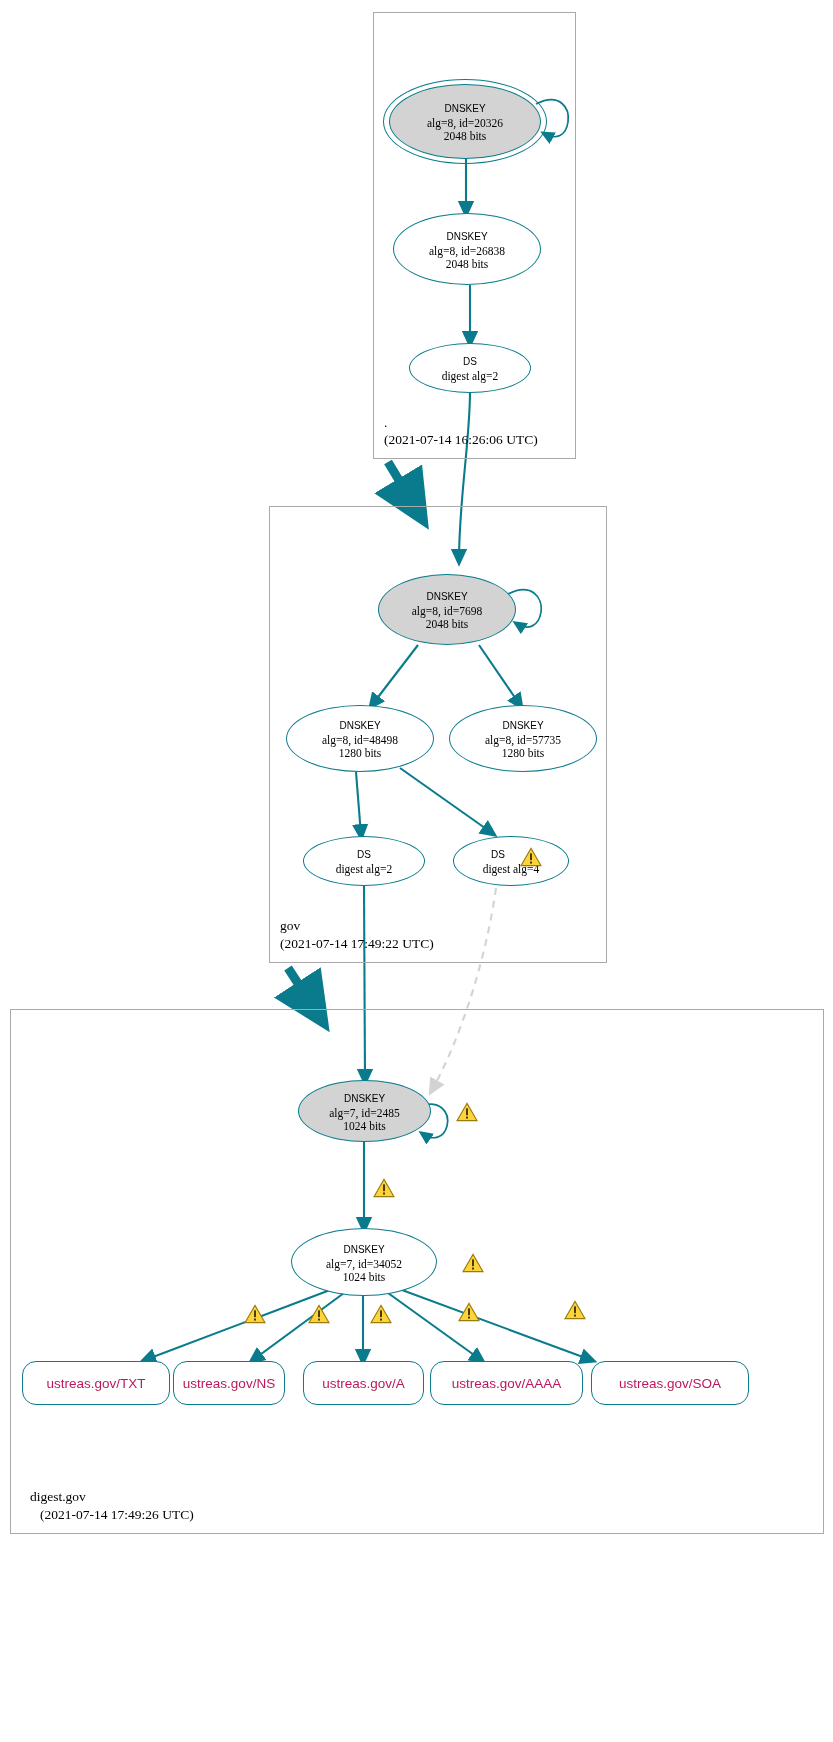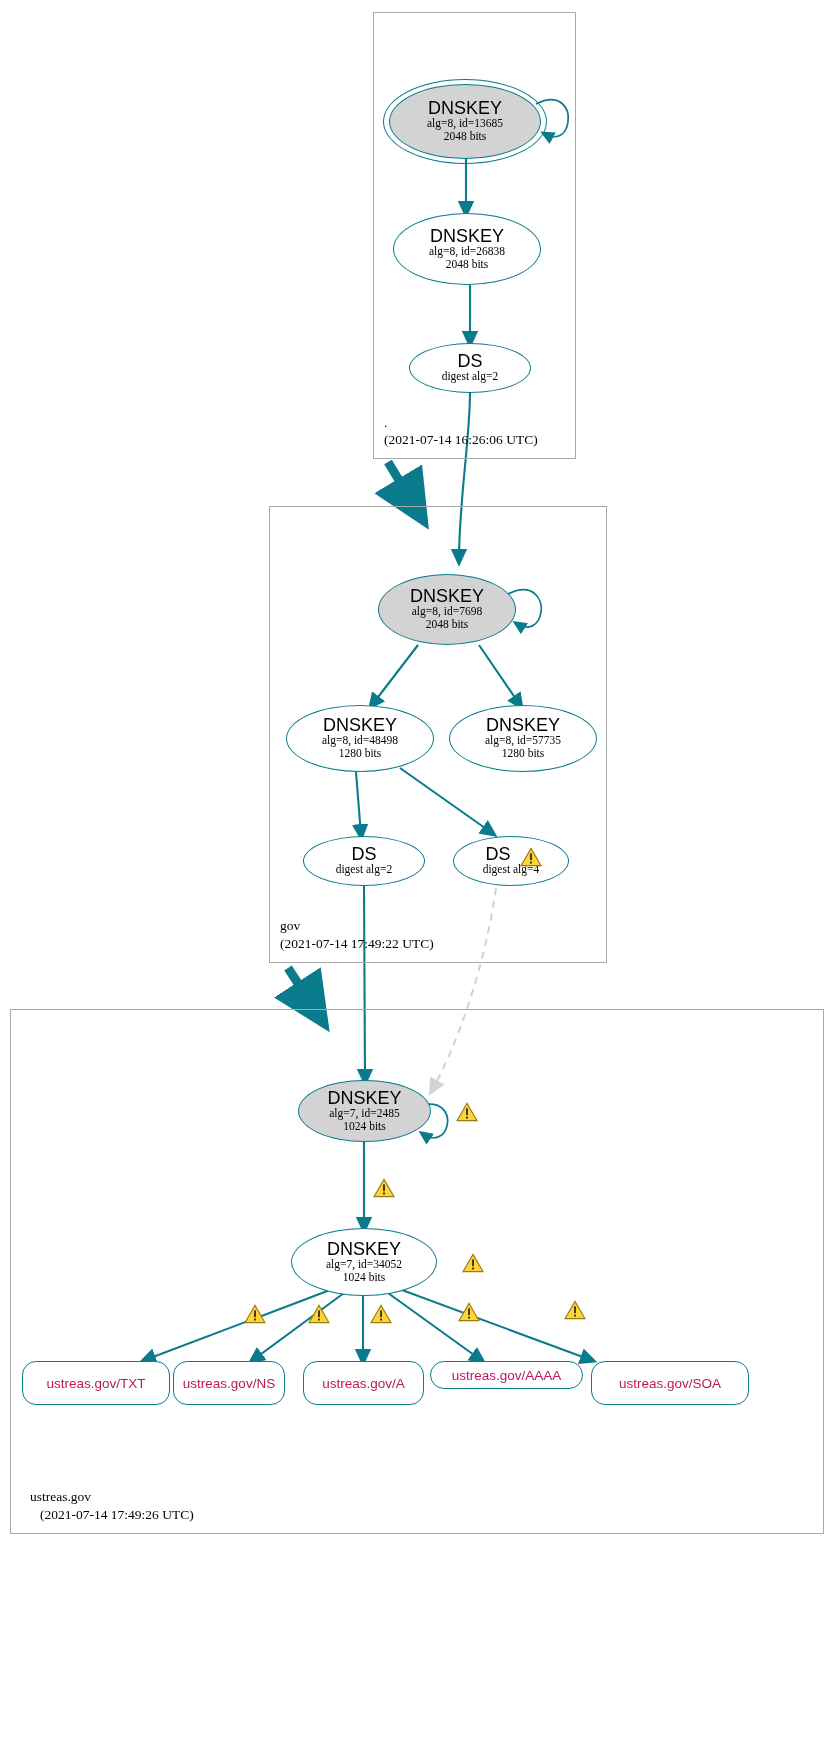--- a/index.html
+++ b/index.html
@@ -21,21 +21,21 @@
   .node .nlines { position:relative; z-index:3; pointer-events:none; }
   .ell { position:absolute; left:0; top:0; width:100%; height:100%;
          border:1.6px solid #0a7b8c; border-radius:50%; z-index:1; }
   .ell.filled { background:#d3d3d3; }
   .ell.plain { background:#ffffff; }
   .ell.dbl { border-width:1.6px; }
   .ell-outer { position:absolute; left:-6px; top:-5px; width:calc(100% + 12px);
                height:calc(100% + 10px); border:1.6px solid #0a7b8c;
                border-radius:50%; z-index:0; background:transparent; }
 
-  .t1 { font-family:"Liberation Sans", sans-serif; font-size:18px; color:#000; line-height:17px; }
+  .t1 { font-family:"Liberation Sans", sans-serif; font-size:10px; color:#000; line-height:17px; }
   .t2 { font-family:"Liberation Serif", serif; font-size:11.5px; color:#000; line-height:13px; }
 
   
   .leaf { position:absolute; border:1.6px solid #0a7b8c; border-radius:14px;
           background:#fff; display:flex; align-items:center; justify-content:center;
           font-family:"Liberation Sans", sans-serif; font-size:13.5px; color:#be185d; }
 
   
   .warn { position:absolute; width:22px; height:20px; z-index:5; }
 </style>
@@ -102,29 +102,29 @@
 
   <div class="zone-box" style="left:373px; top:12px; width:203px; height:447px;"></div>
   <div class="zone-label zone-name" style="left:384px; top:415px;">.</div>
   <div class="zone-label zone-time" style="left:384px; top:432px;">(2021-07-14 16:26:06 UTC)</div>
 
   <div class="zone-box" style="left:269px; top:506px; width:338px; height:457px;"></div>
   <div class="zone-label zone-name" style="left:280px; top:918px;">gov</div>
   <div class="zone-label zone-time" style="left:280px; top:936px;">(2021-07-14 17:49:22 UTC)</div>
 
   <div class="zone-box" style="left:10px; top:1009px; width:814px; height:525px;"></div>
-  <div class="zone-label zone-name" style="left:30px; top:1489px;">ustreas.gov</div>
+  <div class="zone-label zone-name" style="left:30px; top:1489px;">digest.gov</div>
   <div class="zone-label zone-time" style="left:40px; top:1507px;">(2021-07-14 17:49:26 UTC)</div>
 
   <div class="node" style="left:389px; top:84px; width:152px; height:75px;">
     <div class="ell-outer"></div>
     <div class="ell filled dbl"></div>
     <div class="nlines">
       <div class="t1">DNSKEY</div>
-      <div class="t2">alg=8, id=13685</div>
+      <div class="t2">alg=8, id=20326</div>
       <div class="t2">2048 bits</div>
     </div>
   </div>
 
   <div class="node" style="left:393px; top:213px; width:148px; height:72px;">
     <div class="ell plain"></div>
     <div class="nlines">
       <div class="t1">DNSKEY</div>
       <div class="t2">alg=8, id=26838</div>
       <div class="t2">2048 bits</div>
@@ -249,20 +249,20 @@
 
   <div class="leaf" style="left:22px; top:1361px; width:148px; height:44px;">
     <span>ustreas.gov/TXT</span>
   </div>
   <div class="leaf" style="left:173px; top:1361px; width:112px; height:44px;">
     <span>ustreas.gov/NS</span>
   </div>
   <div class="leaf" style="left:303px; top:1361px; width:121px; height:44px;">
     <span>ustreas.gov/A</span>
   </div>
-  <div class="leaf" style="left:430px; top:1361px; width:153px; height:28px;">
+  <div class="leaf" style="left:430px; top:1361px; width:153px; height:44px;">
     <span>ustreas.gov/AAAA</span>
   </div>
   <div class="leaf" style="left:591px; top:1361px; width:158px; height:44px;">
     <span>ustreas.gov/SOA</span>
   </div>
 
 </div>
 
 </body></html>

